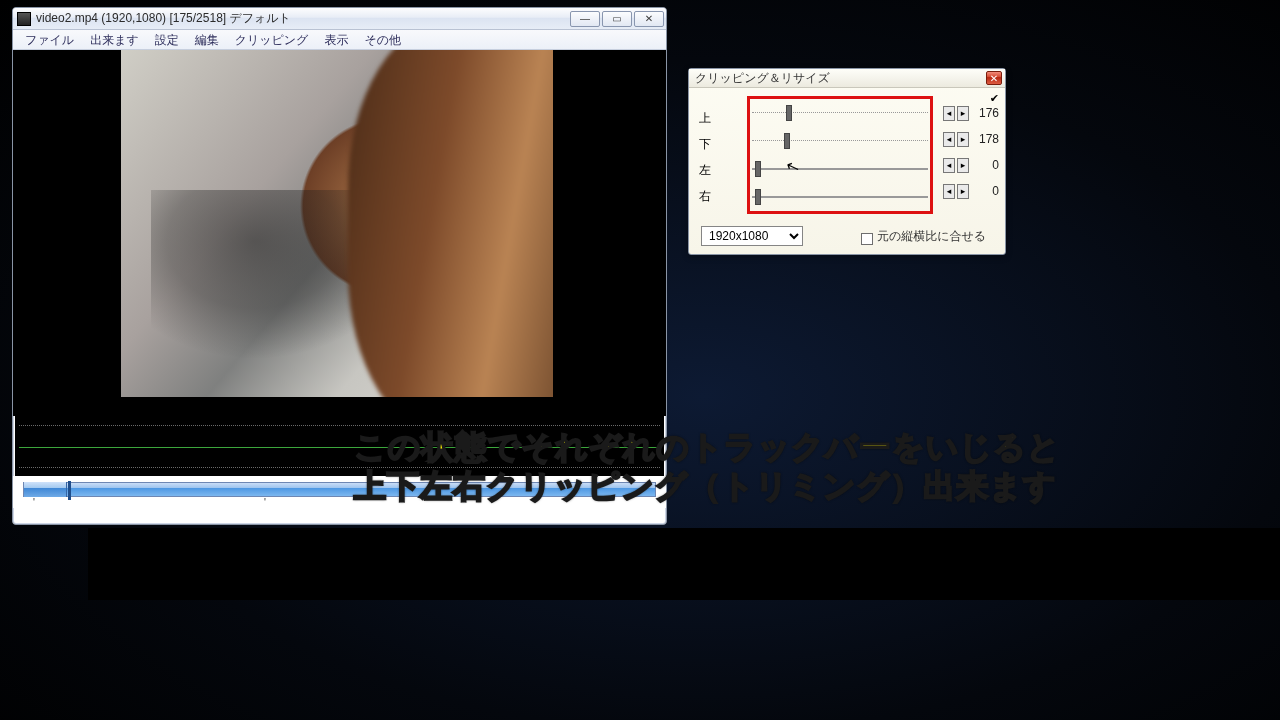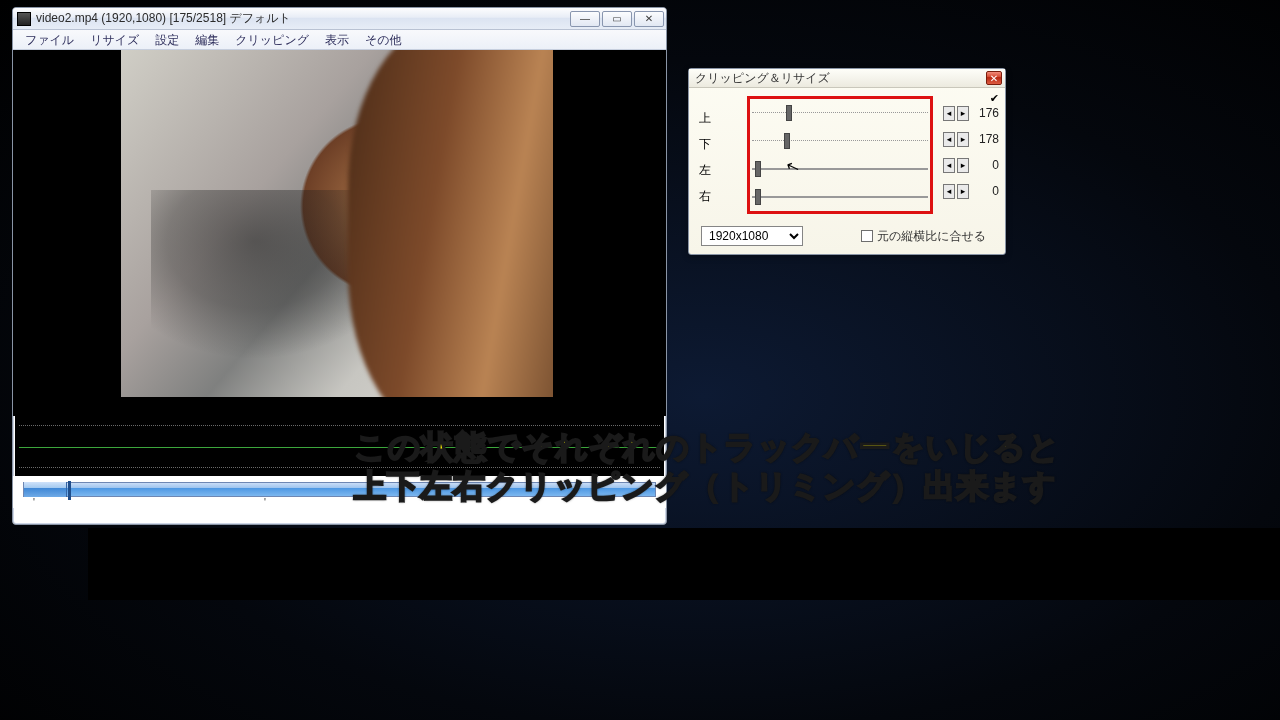--- a/index.html
+++ b/index.html
@@ -199,21 +199,21 @@
 
   .clip-footer {
     padding:6px 8px 8px 12px;
     display:flex; align-items:center; gap:14px;
   }
   .size-select {
     border:1px solid #858585; background:#fff;
     height:20px; width:102px; font-size:12px;
     padding-left:3px;
   }
-  .aspect-check { display:flex; align-items:center; gap:4px; color:#333;padding-left:44px; }
+  .aspect-check { display:flex; align-items:flex-end; gap:4px; color:#333;padding-left:44px; }
   .ckbox {
     width:12px; height:12px; border:1px solid #6e6e6e; background:#fff;
   }
 
   .cursor-fake {
     position:absolute; left:786px; top:157px;
     font-size:16px; color:#000;
     transform: rotate(-20deg);
     pointer-events:none;
   }
@@ -247,21 +247,21 @@
     <div class="title-icon"></div>
     <span class="title-text">video2.mp4 (1920,1080)  [175/2518]  デフォルト</span>
     <div class="win-btns">
       <div class="win-btn">—</div>
       <div class="win-btn">▭</div>
       <div class="win-btn">✕</div>
     </div>
   </div>
   <div class="menubar">
     <span>ファイル</span>
-    <span>リサイズ</span>
+    <span>出来ます</span>
     <span>設定</span>
     <span>編集</span>
     <span>クリッピング</span>
     <span>表示</span>
     <span>その他</span>
   </div>
 
   <div class="video-area">
     <div class="video-frame"></div>
   </div>

